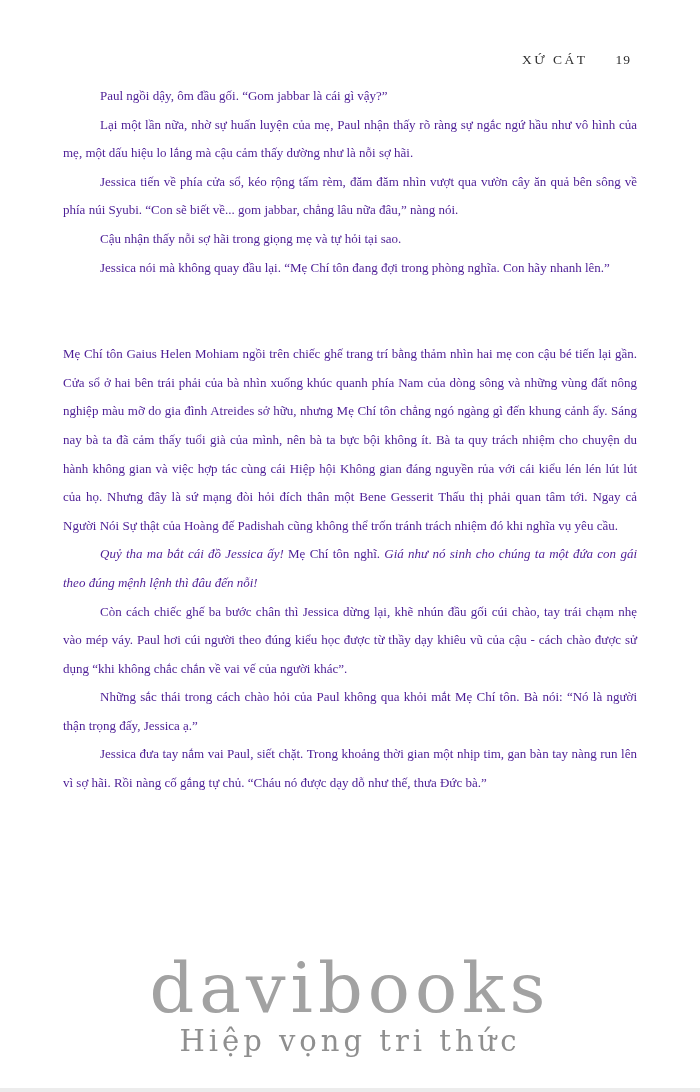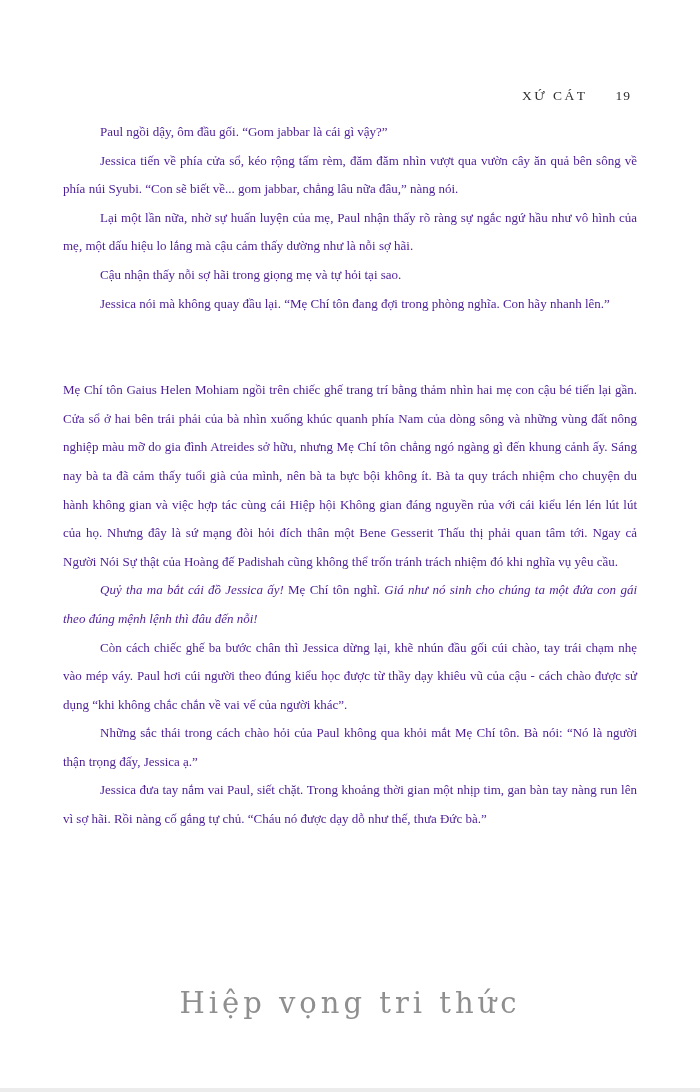--- a/index.html
+++ b/index.html
@@ -8,21 +8,20 @@
     background: #ffffff;
     overflow: hidden;
     position: relative;
     font-family: "Liberation Serif", "DejaVu Serif", serif;
   }
   .page {
     position: absolute; inset: 0;
     box-sizing: border-box;
     padding: 52px 63px 0 63px;
     color: #222222;
-    margin-top: 36px;
   }
   .running-head {
     display: flex;
     justify-content: flex-end;
     align-items: baseline;
     gap: 28px;
     font-size: 13.5px;
     letter-spacing: 2.5px;
     color: #2e2e2e;
     margin-bottom: 14px;
@@ -76,33 +75,34 @@
 <div class="page">
 
   <div class="running-head">
     <span class="rh-title">XỨ CÁT</span>
     <span class="rh-page">19</span>
   </div>
 
   <div class="body-text">
       <div class="section section-1">
         <p><span>Paul ngồi dậy, ôm đầu gối. “Gom jabbar là cái gì vậy?”</span></p>
+        <p><span>Lại một lần nữa, nhờ sự huấn luyện của mẹ, Paul nhận thấy rõ ràng sự ngắc ngứ hầu như vô hình của mẹ, một dấu hiệu lo lắng mà cậu cảm thấy dường như là nỗi sợ hãi.</span></p>
         <p><span>Jessica tiến về phía cửa sổ, kéo rộng tấm rèm, đăm đăm nhìn vượt qua vườn cây ăn quả bên sông về phía núi Syubi. “Con sẽ biết về... gom jabbar, chẳng lâu nữa đâu,” nàng nói.</span></p>
-        <p><span>Lại một lần nữa, nhờ sự huấn luyện của mẹ, Paul nhận thấy rõ ràng sự ngắc ngứ hầu như vô hình của mẹ, một dấu hiệu lo lắng mà cậu cảm thấy dường như là nỗi sợ hãi.</span></p>
         <p><span>Cậu nhận thấy nỗi sợ hãi trong giọng mẹ và tự hỏi tại sao.</span></p>
         <p><span>Jessica nói mà không quay đầu lại. “Mẹ Chí tôn đang đợi trong phòng nghĩa. Con hãy nhanh lên.”</span></p>
       </div>
       <div class="section section-2">
         <p><span>Mẹ Chí tôn Gaius Helen Mohiam ngồi trên chiếc ghế trang trí bằng thảm nhìn hai mẹ con cậu bé tiến lại gần. Cửa sổ ở hai bên trái phải của bà nhìn xuống khúc quanh phía Nam của dòng sông và những vùng đất nông nghiệp màu mỡ do gia đình Atreides sở hữu, nhưng Mẹ Chí tôn chẳng ngó ngàng gì đến khung cảnh ấy. Sáng nay bà ta đã cảm thấy tuổi già của mình, nên bà ta bực bội không ít. Bà ta quy trách nhiệm cho chuyện du hành không gian và việc hợp tác cùng cái Hiệp hội Không gian đáng nguyền rủa với cái kiểu lén lén lút lút của họ. Nhưng đây là sứ mạng đòi hỏi đích thân một Bene Gesserit Thấu thị phải quan tâm tới. Ngay cả Người Nói Sự thật của Hoàng đế Padishah cũng không thể trốn tránh trách nhiệm đó khi nghĩa vụ yêu cầu.</span></p>
         <p><em>Quỷ tha ma bắt cái đồ Jessica ấy!</em><span> Mẹ Chí tôn nghĩ. </span><em>Giá như nó sinh cho chúng ta một đứa con gái theo đúng mệnh lệnh thì đâu đến nỗi!</em></p>
         <p><span>Còn cách chiếc ghế ba bước chân thì Jessica dừng lại, khẽ nhún đầu gối cúi chào, tay trái chạm nhẹ vào mép váy. Paul hơi cúi người theo đúng kiểu học được từ thầy dạy khiêu vũ của cậu - cách chào được sử dụng “khi không chắc chắn về vai vế của người khác”.</span></p>
         <p><span>Những sắc thái trong cách chào hỏi của Paul không qua khỏi mắt Mẹ Chí tôn. Bà nói: “Nó là người thận trọng đấy, Jessica ạ.”</span></p>
         <p><span>Jessica đưa tay nắm vai Paul, siết chặt. Trong khoảng thời gian một nhịp tim, gan bàn tay nàng run lên vì sợ hãi. Rồi nàng cố gắng tự chủ. “Cháu nó được dạy dỗ như thế, thưa Đức bà.”</span></p>
       </div>
     </div>
 
   <div class="watermark">
+    <div class="wm-brand">davibooks</div>
     <div class="wm-slogan">Hiệp vọng tri thức</div>
   </div>
 
   <div class="page-edge"></div>
 
 </div>
 
 </body></html>

